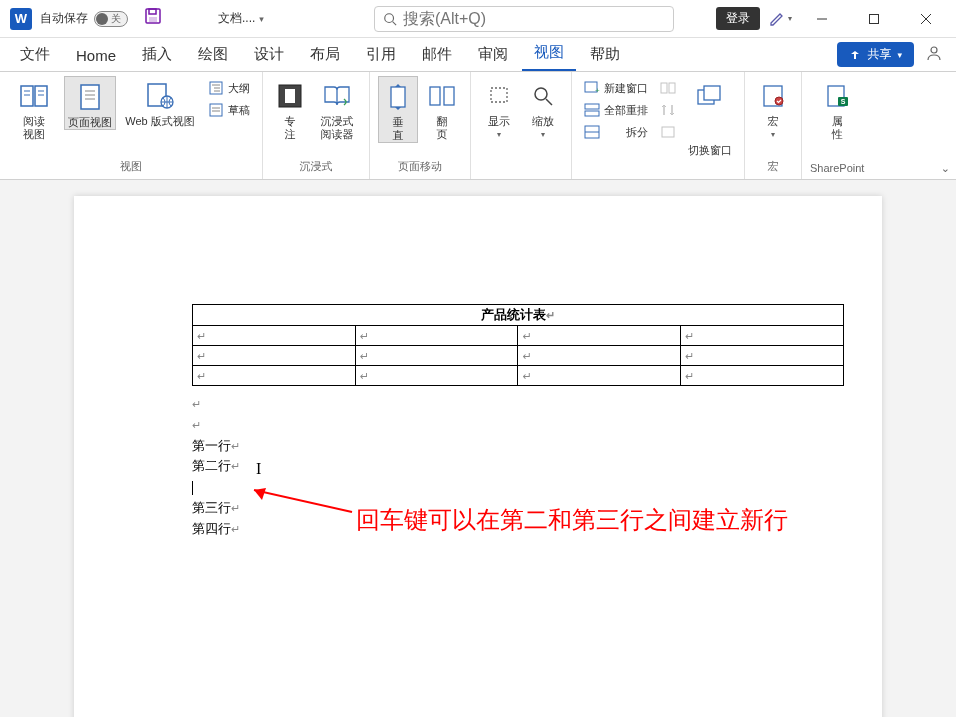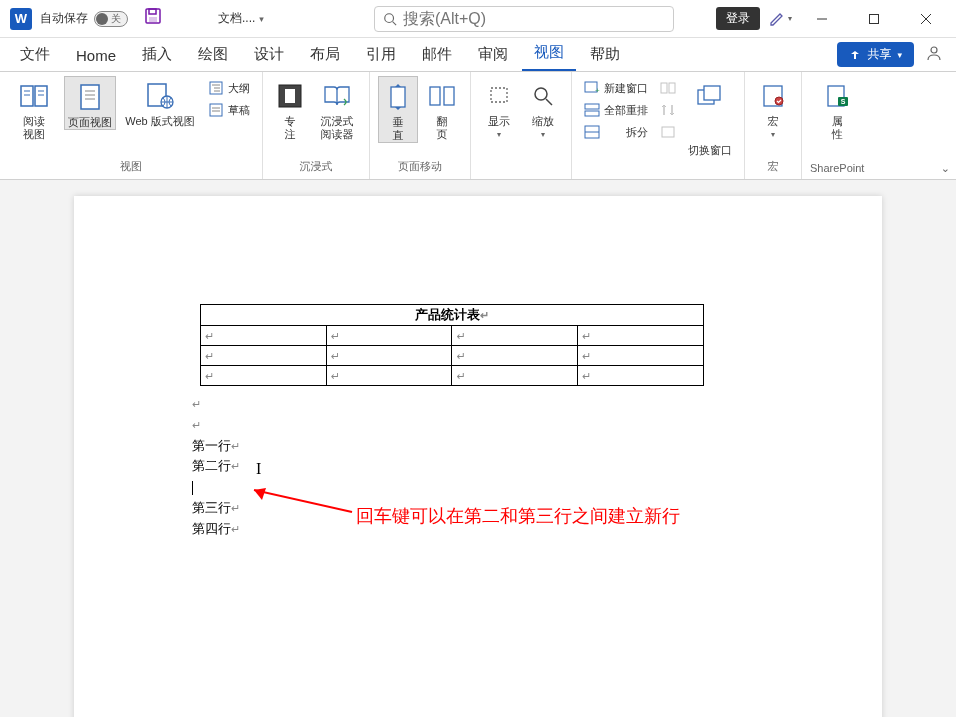--- a/index.html
+++ b/index.html
@@ -40,31 +40,31 @@
 .rbig .rdd { font-size:8px; color:#666; line-height:1;}
 .rstack { display:flex; flex-direction:column; gap:2px; padding-top:2px;}
 .rsmall { display:flex; align-items:center; gap:4px; padding:2px 4px; font-size:11px; color:#333;justify-content:space-between;}
 .rsmall .sicon { width:16px; height:16px; display:flex; align-items:center; justify-content:center;}
 .ribbon-collapse { position:absolute; right:6px; bottom:4px; font-size:11px; color:#666;}
 
 .workspace { position:absolute; top:180px; left:0; right:0; bottom:0; background:#f3f3f3; overflow:hidden;}
 .page { position:absolute; left:74px; top:16px; width:808px; height:700px; background:#fff; box-shadow:0 0 6px rgba(0,0,0,.15);}
 .page-content { position:absolute; left:118px; top:108px; right:58px;}
 
-.wtable { border-collapse:collapse; width:504px; margin-left:8px;}
+.wtable { border-collapse:collapse; width:652px; margin-left:0;}
 .wtable td { border:1px solid #000; height:20px; font-size:12px; padding:1px 4px; position:relative;}
 .wtable .title-cell { text-align:center; font-weight:bold; font-size:13px;}
 .para-mark { color:#888; font-size:11px;}
 .body-text { font-size:13px; line-height:1.6; color:#000; margin-top:8px;}
 .body-text div { position:relative;}
 .cursor-caret { display:inline-block; width:1px; height:14px; background:#000; vertical-align:middle;}
 .text-cursor-I { position:absolute; font-family:serif; color:#000; font-size:16px;}
 
 .arrow-svg { position:absolute;}
-.annotation { position:absolute; color:#ff0000; font-size:18px; }
+.annotation { position:absolute; color:#ff0000; font-size:24px; }
 
 .dl{font-size:8px;color:#666;}
 </style>
 </head>
 <body>
 
 <div class="titlebar">
   <div class="app-icon">W</div>
   <span class="autosave-label">自动保存</span>
   <div class="toggle">

